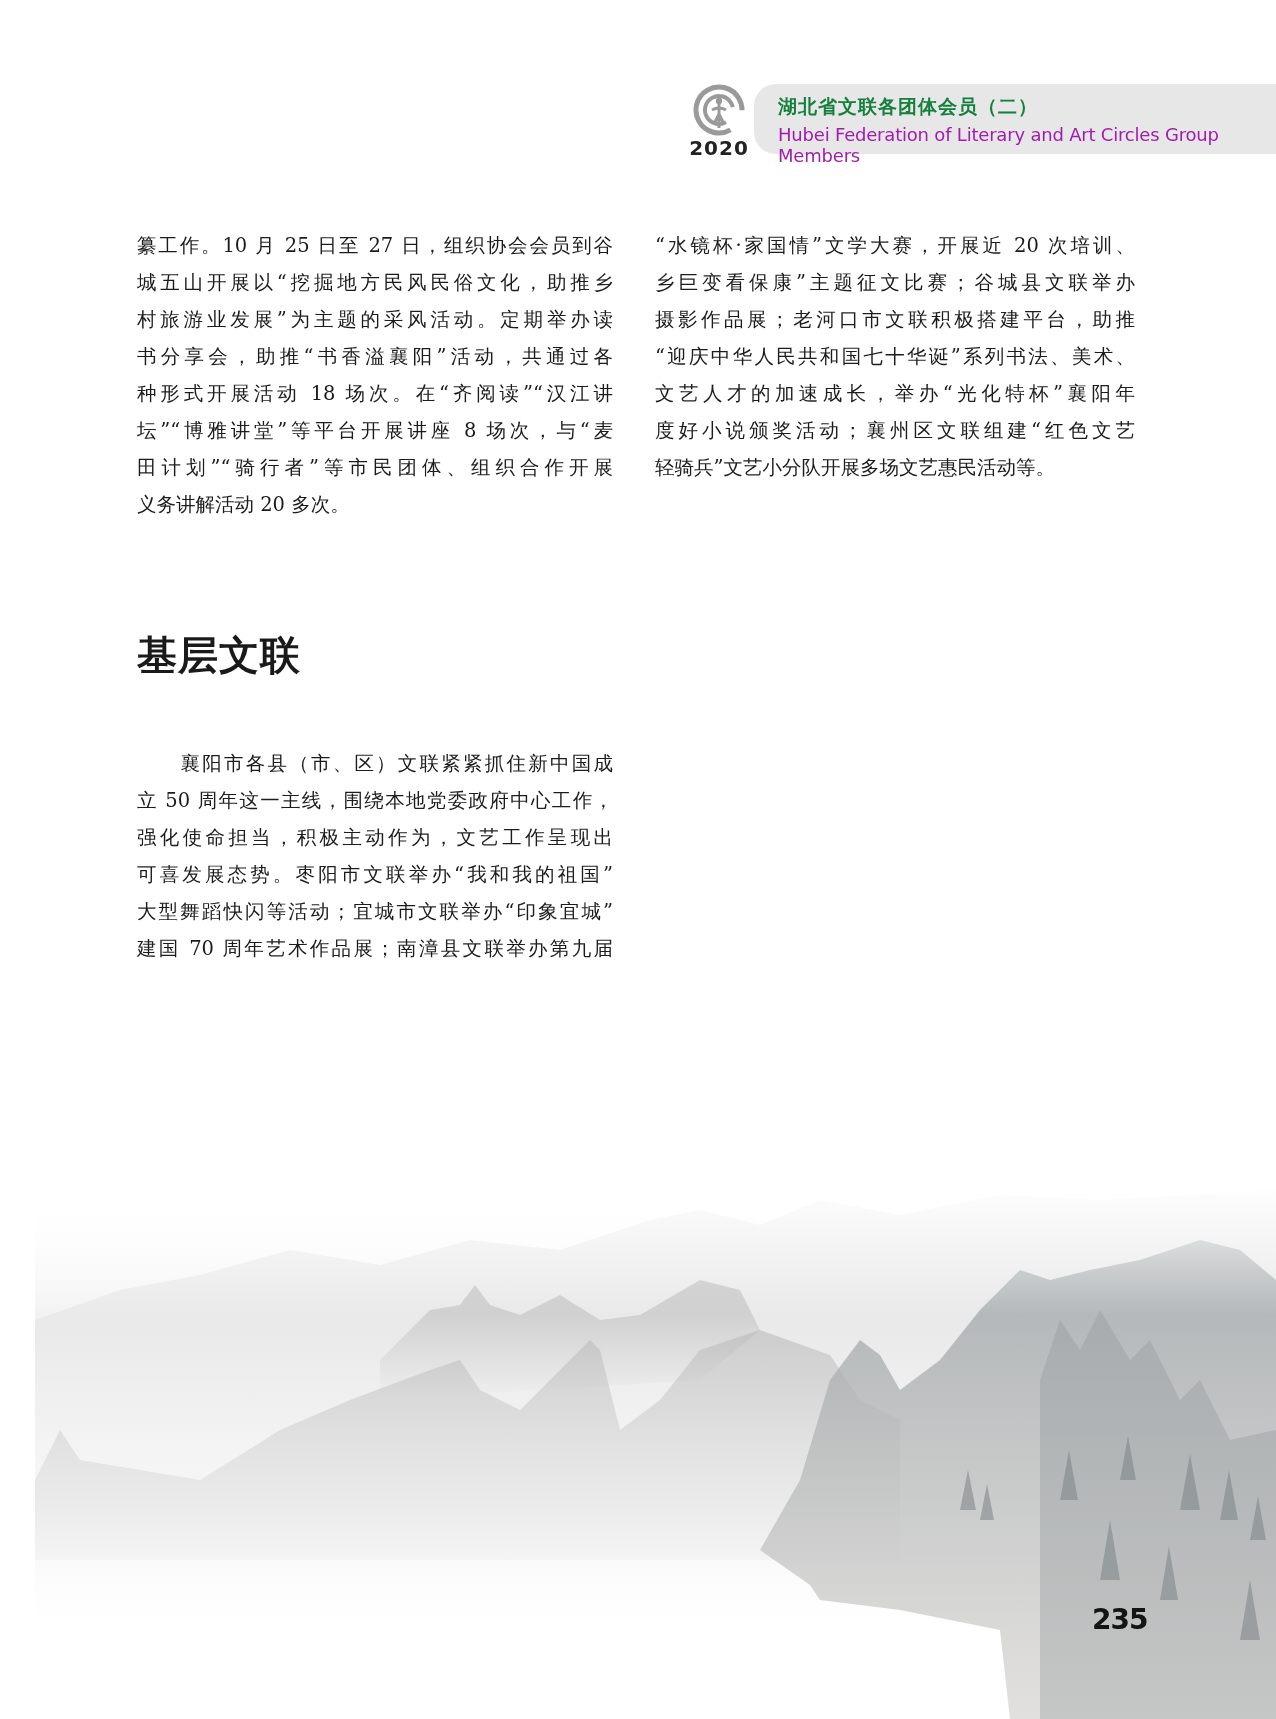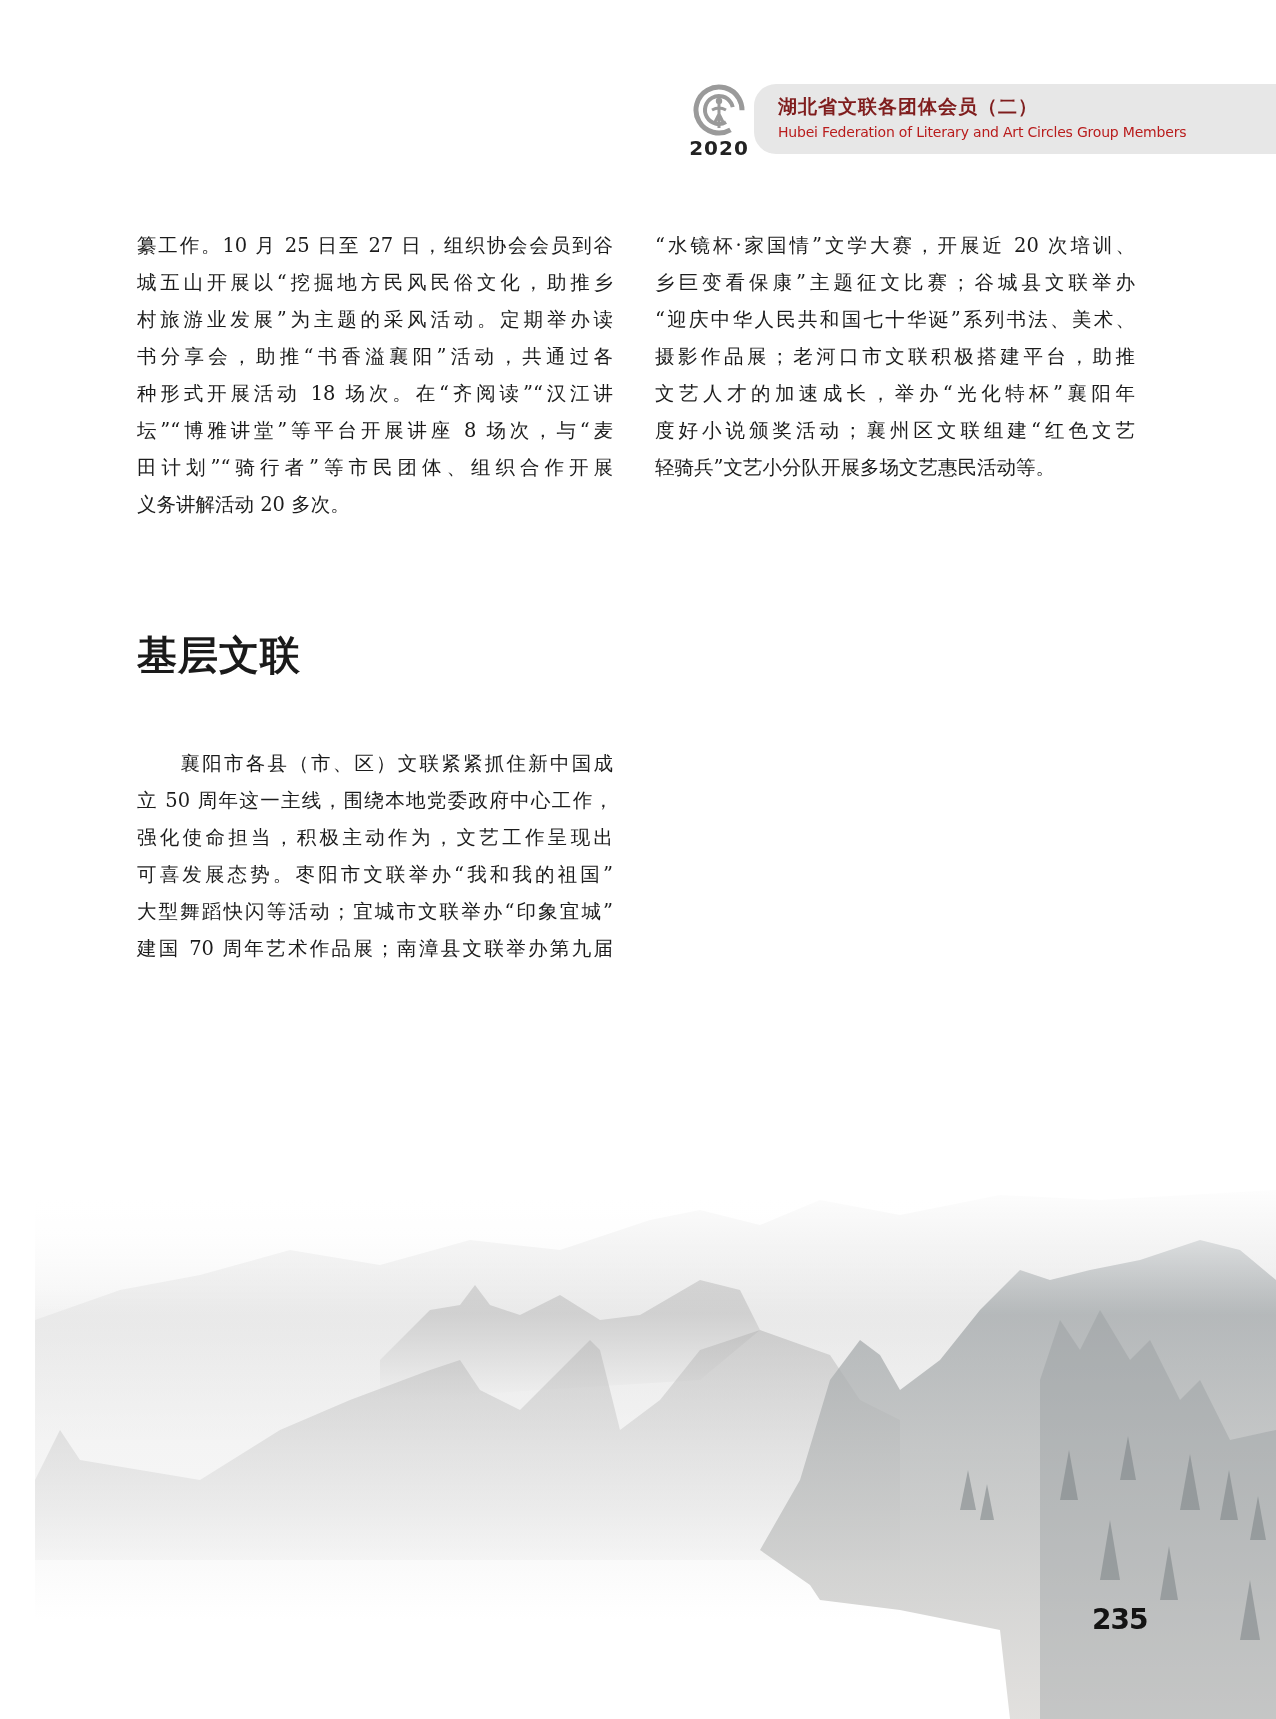--- a/index.html
+++ b/index.html
@@ -7,23 +7,23 @@
     body { position: relative; font-family: "DejaVu Serif", "Liberation Serif", serif; color: #1a1a1a; }
 
     .header { position: absolute; top: 82px; left: 688px; width: 588px; height: 76px; }
     .logo { position: absolute; left: 0; top: 0; width: 62px; height: 76px; }
     .logo svg { position: absolute; left: 4px; top: 2px; }
     .logo-year { position: absolute; left: 0; top: 54px; width: 62px; text-align: center;
       font-family: "DejaVu Sans", sans-serif; font-weight: bold; font-size: 20px; letter-spacing: 1px; color: #222; }
     .header-band { position: absolute; left: 66px; top: 2px; right: 0; height: 70px;
       background: #e7e7e7; border-radius: 22px 0 0 22px; }
     .header-cn { position: absolute; left: 24px; top: 10px; font-family: Liberation Mono, monospace;
-      font-weight: bold; font-size: 19px; color: #7f1d1d; letter-spacing: 1px; }
+      font-weight: bold; font-size: 19px; color: #15803d; letter-spacing: 1px; }
     .header-en { position: absolute; left: 24px; top: 40px; font-family: "DejaVu Sans", sans-serif;
-      font-size: 14px; color: #b91c1c; letter-spacing: -0.2px; }
+      font-size: 18px; color: #a21caf; letter-spacing: -0.2px; }
 
     .col { position: absolute; font-size: 19.5px; line-height: 37px; font-weight: normal; color: #1c1c1c; }
     .col-left { left: 137px; top: 227px; width: 476px; }
     .col-right { left: 655px; top: 227px; width: 480px; }
     .line { display: block; white-space: nowrap; text-align: justify; text-align-last: justify; }
     .line.last { text-align-last: left; }
 
     .section-title { position: absolute; left: 137px; top: 628px; width: 476px; text-align: left;
       font-family: "DejaVu Sans", sans-serif; font-weight: bold; font-size: 40px; color: #1a1a1a; letter-spacing: 1px; }
 
@@ -59,22 +59,22 @@
   <span class="line">书分享会，助推“书香溢襄阳”活动，共通过各</span>
   <span class="line">种形式开展活动 18 场次。在“齐阅读”“汉江讲</span>
   <span class="line">坛”“博雅讲堂”等平台开展讲座 8 场次，与“麦</span>
   <span class="line">田计划”“骑行者”等市民团体、组织合作开展</span>
   <span class="line last">义务讲解活动 20 多次。</span>
 </div>
 
 <div class="col col-right">
   <span class="line">“水镜杯·家国情”文学大赛，开展近 20 次培训、</span>
   <span class="line">乡巨变看保康”主题征文比赛；谷城县文联举办</span>
+  <span class="line">摄影作品展；老河口市文联积极搭建平台，助推</span>
   <span class="line">“迎庆中华人民共和国七十华诞”系列书法、美术、</span>
-  <span class="line">摄影作品展；老河口市文联积极搭建平台，助推</span>
   <span class="line">文艺人才的加速成长，举办“光化特杯”襄阳年</span>
   <span class="line">度好小说颁奖活动；襄州区文联组建“红色文艺</span>
   <span class="line last">轻骑兵”文艺小分队开展多场文艺惠民活动等。</span>
 </div>
 
 <h2 class="section-title">基层文联</h2>
 
 <div class="col col-left2">
   <span class="line">　　襄阳市各县（市、区）文联紧紧抓住新中国成</span>
   <span class="line">立 50 周年这一主线，围绕本地党委政府中心工作，</span>

